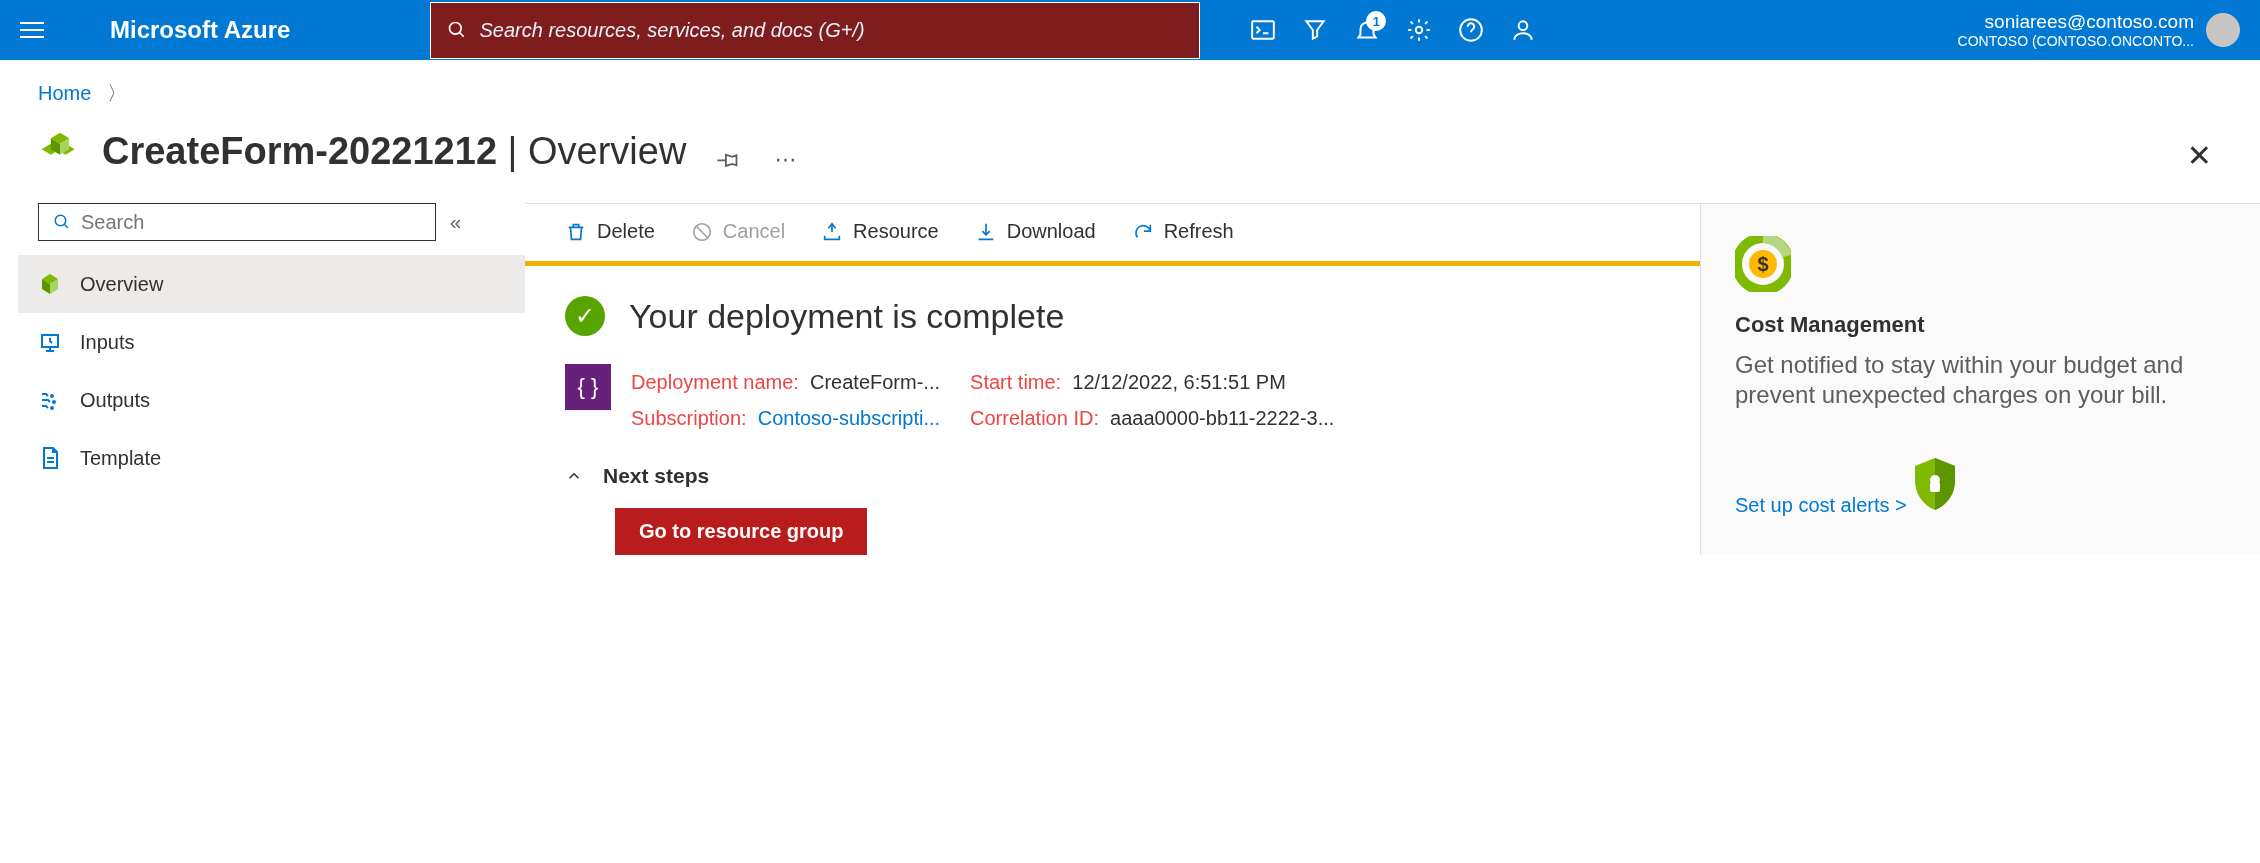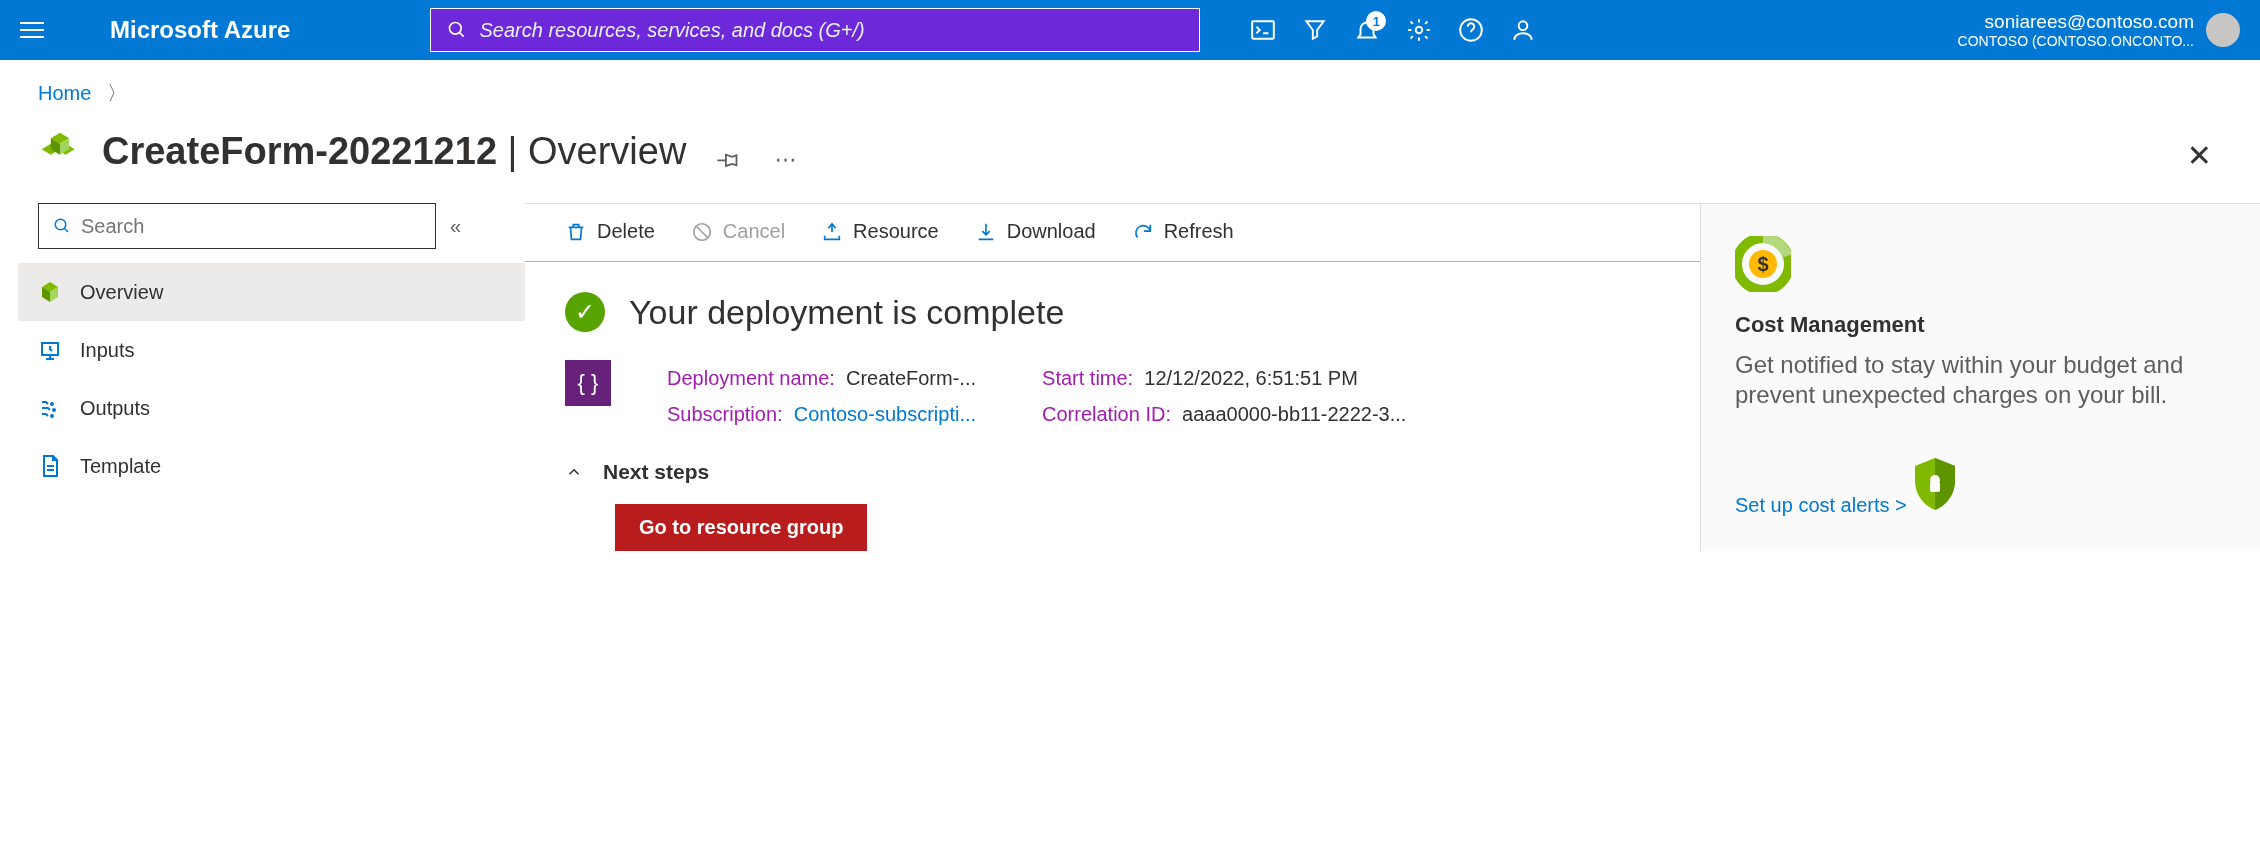--- a/index.html
+++ b/index.html
@@ -3,21 +3,21 @@
 <meta charset="utf-8">
 <style>
 * { margin: 0; padding: 0; box-sizing: border-box; font-family: "Segoe UI", -apple-system, sans-serif; }
 body { background: #fff; color: #323130; width: 2260px; }
 
 
 .header { background: #0078d4; height: 60px; display: flex; align-items: center; padding: 0 20px; color: #fff; }
 .hamburger { width: 40px; display: flex; flex-direction: column; gap: 5px; cursor: pointer; }
 .hamburger span { background: #fff; height: 2px; width: 24px; }
 .brand { font-size: 24px; font-weight: 600; margin-left: 50px; margin-right: 140px; }
-.search-box { background: #6d28d9; border: 1px solid #fff; height: 44px; width: 770px; display: flex; align-items: center; padding: 0 16px; font-size: 20px; color: #fff; }
+.search-box { background: #7f1d1d; border: 1px solid #fff; height: 57px; width: 770px; display: flex; align-items: center; padding: 0 16px; font-size: 20px; color: #fff; }
 .search-box input { background: transparent; border: none; outline: none; color: #fff; font-size: 20px; flex: 1; margin-left: 12px; }
 .search-box input::placeholder { color: #e8f1fb; font-style: italic; }
 .header-icons { display: flex; align-items: center; gap: 26px; margin-left: 50px; }
 .header-icon { width: 26px; height: 26px; position: relative; cursor: pointer; }
 .badge { position: absolute; top: -6px; right: -6px; background: #fff; color: #0078d4; border-radius: 50%; width: 20px; height: 20px; font-size: 13px; display: flex; align-items: center; justify-content: center; font-weight: 600; }
 .account { margin-left: auto; text-align: right; margin-right: 12px; }
 .account-email { font-size: 19px; }
 .account-tenant { font-size: 14px; }
 .avatar { width: 34px; height: 34px; background: #c8c6c4; border-radius: 50%; }
 
@@ -35,44 +35,44 @@
 .pin-icon { margin-left: 10px; margin-top: 12px; cursor: pointer; color: #605e5c; }
 .dots { margin-left: 14px; margin-top: 8px; color: #605e5c; font-size: 22px; cursor: pointer; }
 .close-x { margin-left: auto; margin-right: 10px; font-size: 30px; color: #323130; cursor: pointer; font-weight: 300; }
 
 
 .main-layout { display: flex; }
 
 
 .sidebar { width: 525px; padding-left: 38px; }
 .sidebar-search-row { display: flex; align-items: center; gap: 14px; margin-bottom: 14px; }
-.sidebar-search { border: 1px solid #323130; height: 46px; width: 398px; display: flex; align-items: center; padding: 0 14px; font-size: 20px; }
+.sidebar-search { border: 1px solid #323130; height: 38px; width: 398px; display: flex; align-items: center; padding: 0 14px; font-size: 20px; }
 .sidebar-search input { border: none; outline: none; font-size: 20px; flex: 1; margin-left: 10px; }
 .collapse-icon { font-size: 20px; color: #605e5c; cursor: pointer; }
 .nav-item { display: flex; align-items: center; height: 58px; padding: 0 20px; font-size: 20px; cursor: pointer; gap: 18px; margin-left: -20px; }
 .nav-item.active { background: #edebe9; }
 .nav-icon { width: 24px; height: 24px; flex-shrink: 0; }
 
 
 .content { flex: 1; display: flex; border-top: 1px solid #e1dfdd; }
 .content-main { flex: 1; padding: 0; }
-.toolbar { display: flex; align-items: center; gap: 36px; padding: 16px 40px 18px; font-size: 20px; border-bottom: 1px solid #eab308; margin-left: 0; }
+.toolbar { display: flex; align-items: center; gap: 36px; padding: 16px 40px 18px; font-size: 20px; border-bottom: 5px solid #eab308; margin-left: 0; }
 .toolbar-item { display: flex; align-items: center; gap: 10px; cursor: pointer; color: #323130; }
 .toolbar-item.disabled { color: #a19f9d; }
 .tb-icon { width: 22px; height: 22px; }
 
 .status-row { display: flex; align-items: center; gap: 24px; padding: 30px 40px 10px; }
 .check-circle { width: 40px; height: 40px; background: #57a300; border-radius: 50%; display: flex; align-items: center; justify-content: center; color: #fff; font-size: 24px; }
 .status-title { font-size: 34px; font-weight: 400; }
 
 .details-row { display: flex; padding: 18px 40px 10px; gap: 20px; }
 .arm-icon { width: 46px; height: 46px; background: #68217a; display: flex; align-items: center; justify-content: center; color: #fff; font-size: 22px; flex-shrink: 0; }
 .details-grid { display: flex; gap: 30px; font-size: 20px; line-height: 36px; }
 .details-col { }
-.details-col .label { color: #a21caf; margin-left: 36px; }
+.details-col .label { color: #ef4444; }
 .details-col .link { color: #0078d4; cursor: pointer; }
 
 .expand-section { padding: 18px 40px 6px; display: flex; align-items: center; gap: 20px; font-size: 21px; font-weight: 600; cursor: pointer; }
 .expand-chev { width: 18px; }
 
 .primary-btn { background: #b91c1c; color: #fff; border: none; padding: 12px 24px; font-size: 20px; font-weight: 600; margin: 14px 0 0 90px; cursor: pointer; }
 
 
 .right-panel { width: 560px; border-left: 1px solid #e1dfdd; background: #fafafa; padding: 32px 34px; }
 .cost-icon { width: 56px; height: 56px; margin-bottom: 16px; }

